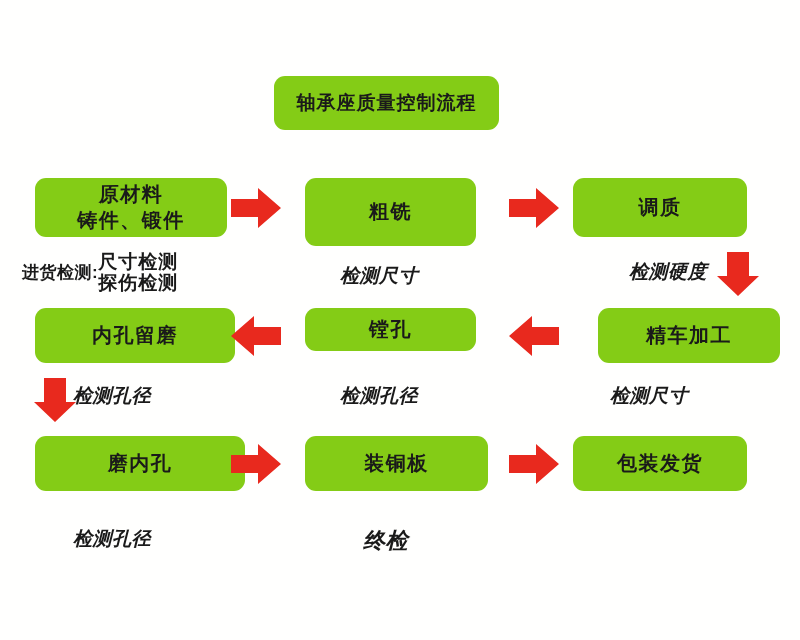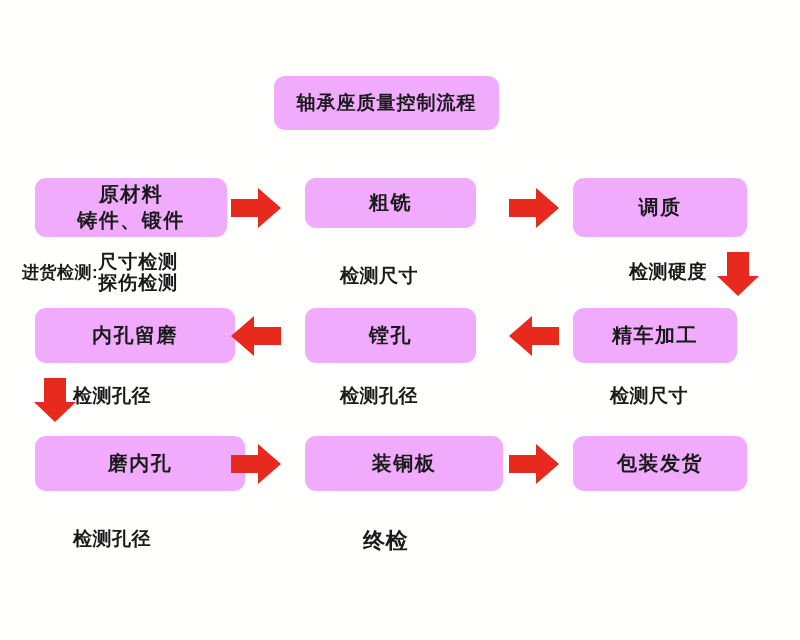--- a/index.html
+++ b/index.html
@@ -15,21 +15,21 @@
   }
   #canvas {
     position: relative;
     width: 800px;
     height: 640px;
   }
 
   
   .node {
     position: absolute;
-    background: #f0abfc;
+    background: #84cc16;
     border-radius: 11px;
     display: flex;
     align-items: center;
     justify-content: center;
     color: #1a1a1a;
     text-align: center;
     line-height: 1.28;
     box-sizing: border-box;
   }
   .node-title {
@@ -46,20 +46,21 @@
 
   
   .caption {
     position: absolute;
     font-size: 17px;
     font-weight: 700;
     color: #1a1a1a;
     letter-spacing: 0.5px;
     white-space: pre-line;
     line-height: 1.18;
+    font-style: italic;
   }
   .caption-row {
     position: absolute;
     display: flex;
     align-items: center;
     font-size: 17px;
     font-weight: 700;
     color: #1a1a1a;
     justify-content: center;
   }
@@ -96,21 +97,21 @@
     <span class="node-step">原材料
 铸件、锻件</span>
   </div>
 
   <div class="arrow" style="left:231px; top:187px;">
     <svg width="50" height="42" viewBox="0 0 50 42">
       <path d="M0 12 L27 12 L27 1 L50 21 L27 41 L27 30 L0 30 Z" fill="#e8291e"></path>
     </svg>
   </div>
 
-  <div class="node" style="left:305px; top:178px; width:171px; height:50px;">
+  <div class="node" style="left:305px; top:178px; width:171px; height:68px;">
     <span class="node-step">粗铣</span>
   </div>
 
   <div class="arrow" style="left:509px; top:187px;">
     <svg width="50" height="42" viewBox="0 0 50 42">
       <path d="M0 12 L27 12 L27 1 L50 21 L27 41 L27 30 L0 30 Z" fill="#e8291e"></path>
     </svg>
   </div>
 
   <div class="node" style="left:573px; top:178px; width:174px; height:59px;justify-content:center;">
@@ -138,31 +139,31 @@
   <div class="node" style="left:35px; top:308px; width:200px; height:55px;">
     <span class="node-step">内孔留磨</span>
   </div>
 
   <div class="arrow" style="left:231px; top:315px;">
     <svg width="50" height="42" viewBox="0 0 50 42">
       <path d="M50 12 L23 12 L23 1 L0 21 L23 41 L23 30 L50 30 Z" fill="#e8291e"></path>
     </svg>
   </div>
 
-  <div class="node" style="left:305px; top:308px; width:171px; height:55px;text-align:right;">
+  <div class="node" style="left:305px; top:308px; width:171px; height:43px;text-align:right;">
     <span class="node-step">镗孔</span>
   </div>
 
   <div class="arrow" style="left:509px; top:315px;">
     <svg width="50" height="42" viewBox="0 0 50 42">
       <path d="M50 12 L23 12 L23 1 L0 21 L23 41 L23 30 L50 30 Z" fill="#e8291e"></path>
     </svg>
   </div>
 
-  <div class="node" style="left:573px; top:308px; width:164px; height:55px;">
+  <div class="node" style="left:598px; top:308px; width:182px; height:55px;">
     <span class="node-step">精车加工</span>
   </div>
 
   <div class="arrow" style="left:33px; top:378px;">
     <svg width="44" height="44" viewBox="0 0 44 44">
       <path d="M11 0 L33 0 L33 24 L43 24 L22 44 L1 24 L11 24 Z" fill="#e8291e"></path>
     </svg>
   </div>
 
   <div class="caption" style="left:73px; top:385px; font-size:19px;">检测孔径</div>
@@ -174,21 +175,21 @@
   <div class="node" style="left:35px; top:436px; width:210px; height:55px;">
     <span class="node-step">磨内孔</span>
   </div>
 
   <div class="arrow" style="left:231px; top:443px;">
     <svg width="50" height="42" viewBox="0 0 50 42">
       <path d="M0 12 L27 12 L27 1 L50 21 L27 41 L27 30 L0 30 Z" fill="#e8291e"></path>
     </svg>
   </div>
 
-  <div class="node" style="left:305px; top:436px; width:198px; height:55px;">
+  <div class="node" style="left:305px; top:436px; width:183px; height:55px;">
     <span class="node-step">装铜板</span>
   </div>
 
   <div class="arrow" style="left:509px; top:443px;">
     <svg width="50" height="42" viewBox="0 0 50 42">
       <path d="M0 12 L27 12 L27 1 L50 21 L27 41 L27 30 L0 30 Z" fill="#e8291e"></path>
     </svg>
   </div>
 
   <div class="node" style="left:573px; top:436px; width:174px; height:55px;">

